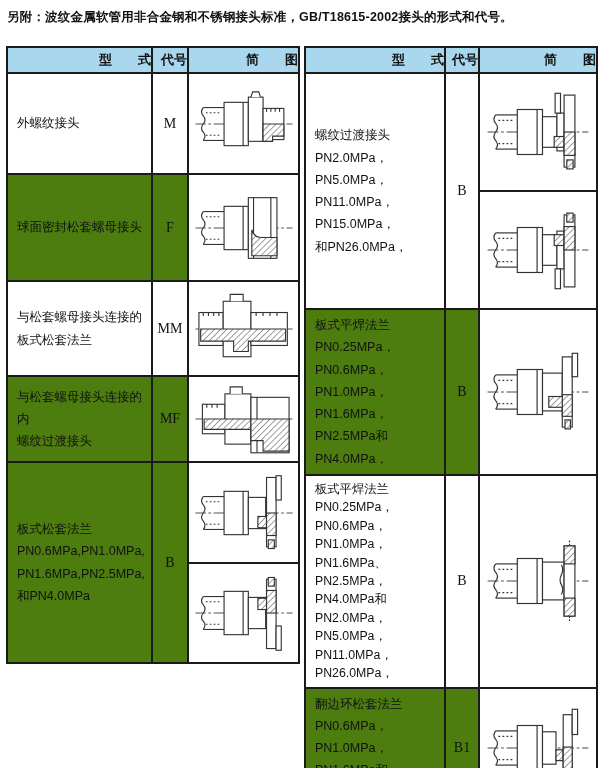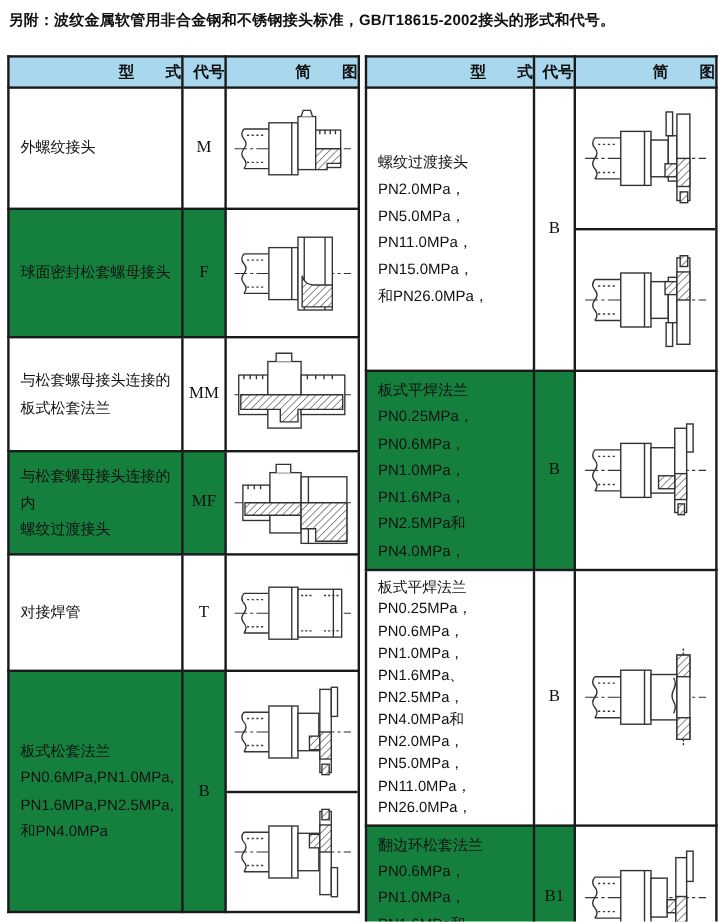--- a/index.html
+++ b/index.html
@@ -8,21 +8,21 @@
   .title{font-size:12.5px;font-weight:600;margin:3px 0 20px 1px;letter-spacing:.2px;}
   .tables{display:flex;gap:4px;align-items:flex-start;}
   table{border-collapse:collapse;table-layout:fixed;}
   table.left{width:292px;}
   table.right{width:292px;}
   th,td{border:2px solid #1a1a1a;padding:0;box-sizing:border-box;}
   th{background:#a9d7ee;font-size:13px;font-weight:600;height:26px;text-align:right;font-family:Liberation Serif, serif;}
   td.type{font-size:12.5px;line-height:1.78;padding:4px 6px 4px 9px;vertical-align:middle;white-space:pre-line;text-align:left;}
   td.type.tight{line-height:1.5;font-size:12.3px;}
   td.code{font-family:"Liberation Serif","DejaVu Serif",serif;font-size:14px;text-align:center;vertical-align:middle;}
-  tr.hl td.type,tr.hl td.code{background:#15803d;}
+  tr.hl td.type,tr.hl td.code{background:#4d7c0f;}
   td.diag{vertical-align:middle;background:#fff;}
   .dwrap{display:flex;align-items:center;justify-content:center;width:100%;height:100%;}
   .dstack{display:flex;flex-direction:column;width:100%;}
   .dstack .sub{display:flex;align-items:center;justify-content:center;}
   .dstack .sub + .sub{border-top:2px solid #1a1a1a;}
   svg.dg{display:block;}
 </style>
 </head>
 <body>
 
@@ -157,41 +157,20 @@
               <rect x="68" y="20" width="44" height="64" fill="#fff"></rect>
               <line x1="75" y1="20" x2="75" y2="84"></line>
               <path d="M14 45 h54 v12 h-54 z" fill="url(#hat)"></path>
               <path d="M68 45 h44 v37 h-30 v-12 h-14 z" fill="url(#hat)"></path>
             </g>
           </svg>
         </div>
             </td>
       </tr>
 
-      <tr style="height:97px">
-        <td class="type">对接焊管</td>
-        <td class="code">T</td>
-        <td class="diag">
-              <div class="dwrap">
-          <svg class="dg" width="104" height="80" viewBox="0 0 120 90">
-            <use href="#cl"></use>
-                  <use href="#hose"></use>
-                  <use href="#slv"></use>
-            <g stroke="#333" stroke-width="1.3" fill="none">
-              <rect x="65" y="22" width="42" height="46" fill="#fff"></rect>
-              <line x1="99" y1="22" x2="99" y2="68"></line>
-              <line x1="68" y1="28" x2="80" y2="28" stroke-dasharray="2 2"></line>
-              <line x1="68" y1="62" x2="80" y2="62" stroke-dasharray="2 2"></line>
-              <line x1="90" y1="28" x2="104" y2="28" stroke-dasharray="2 2"></line>
-              <line x1="90" y1="62" x2="104" y2="62" stroke-dasharray="2 2"></line>
-            </g>
-          </svg>
-        </div>
-            </td>
-      </tr>
 
       <tr class="hl" style="height:201px">
         <td class="type">板式松套法兰
 PN0.6MPa,PN1.0MPa,
 PN1.6MPa,PN2.5MPa,
 和PN4.0MPa</td>
         <td class="code">B</td>
         <td class="diag">
           <div class="dstack">
             <div class="sub" style="height:99px">

